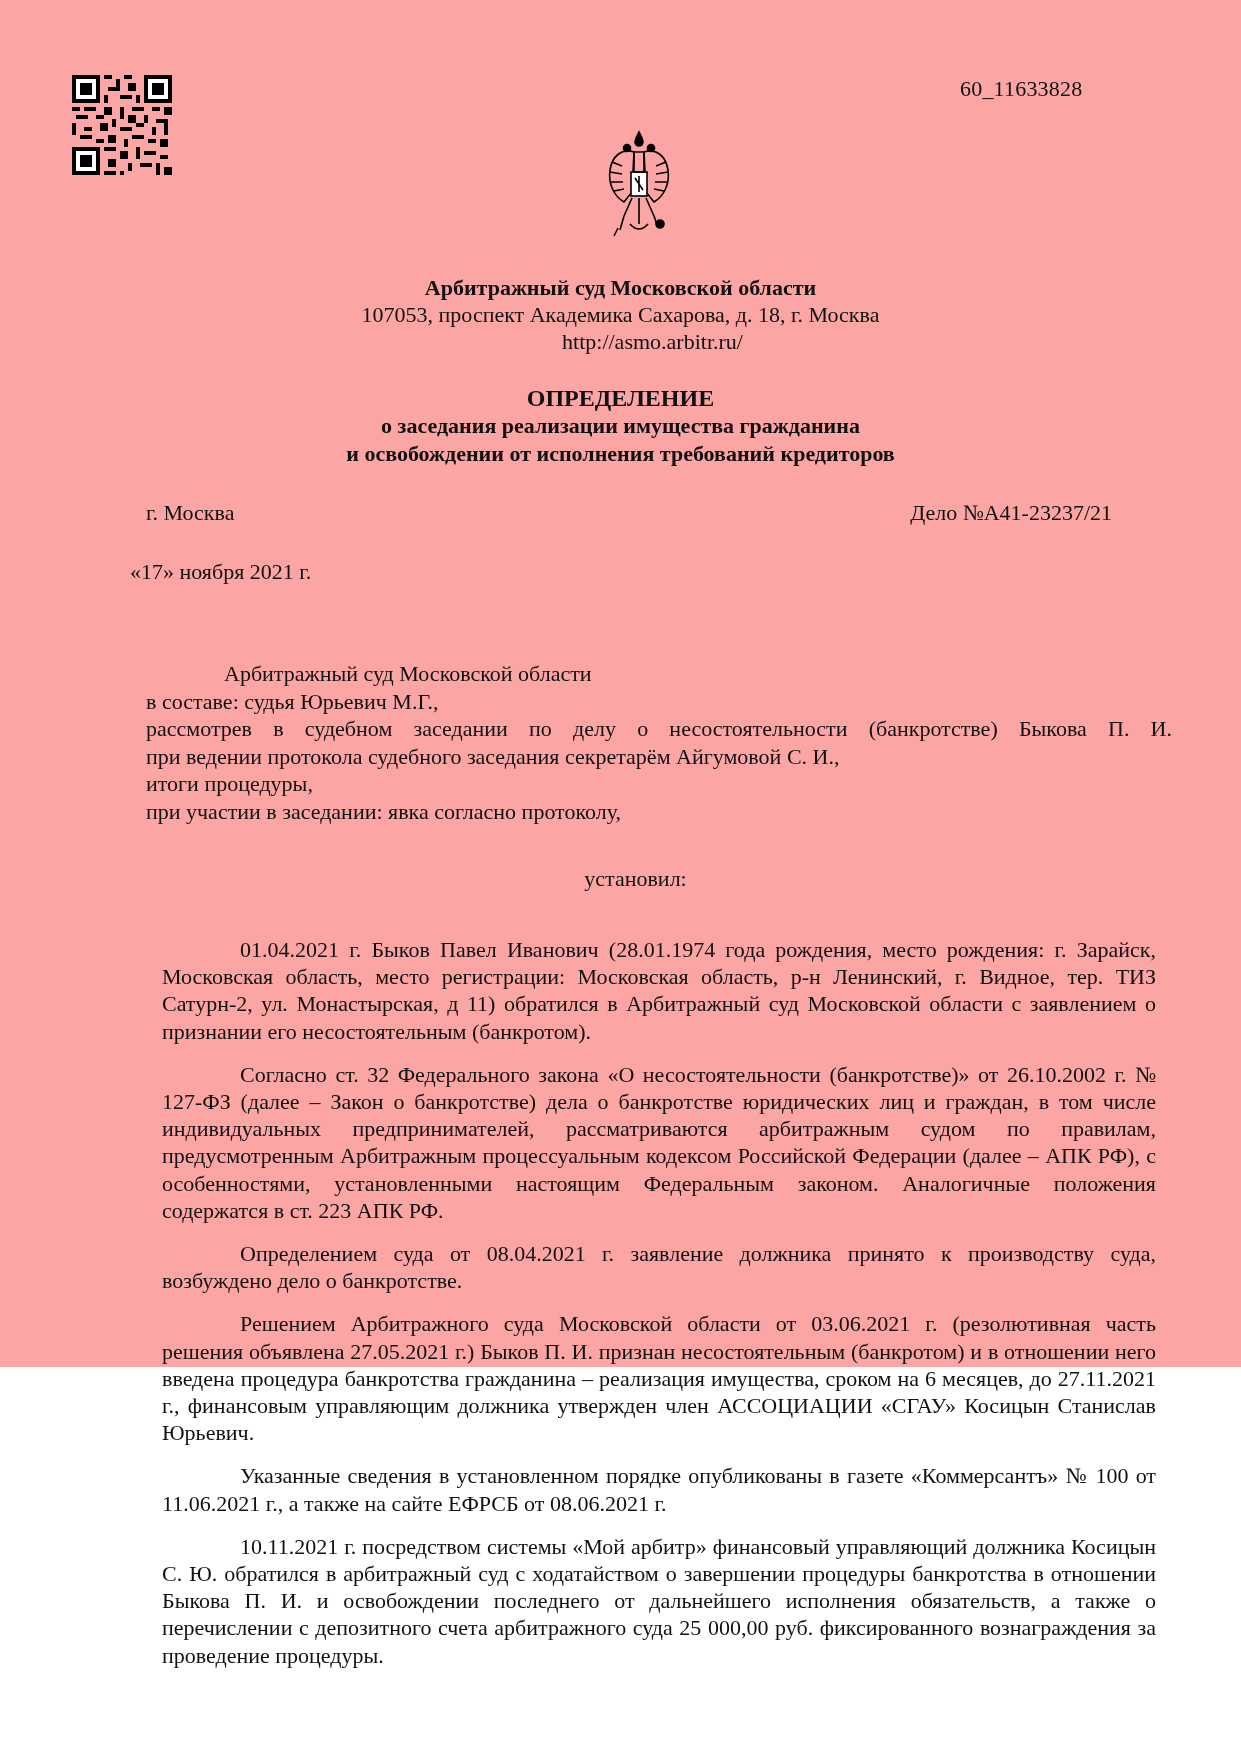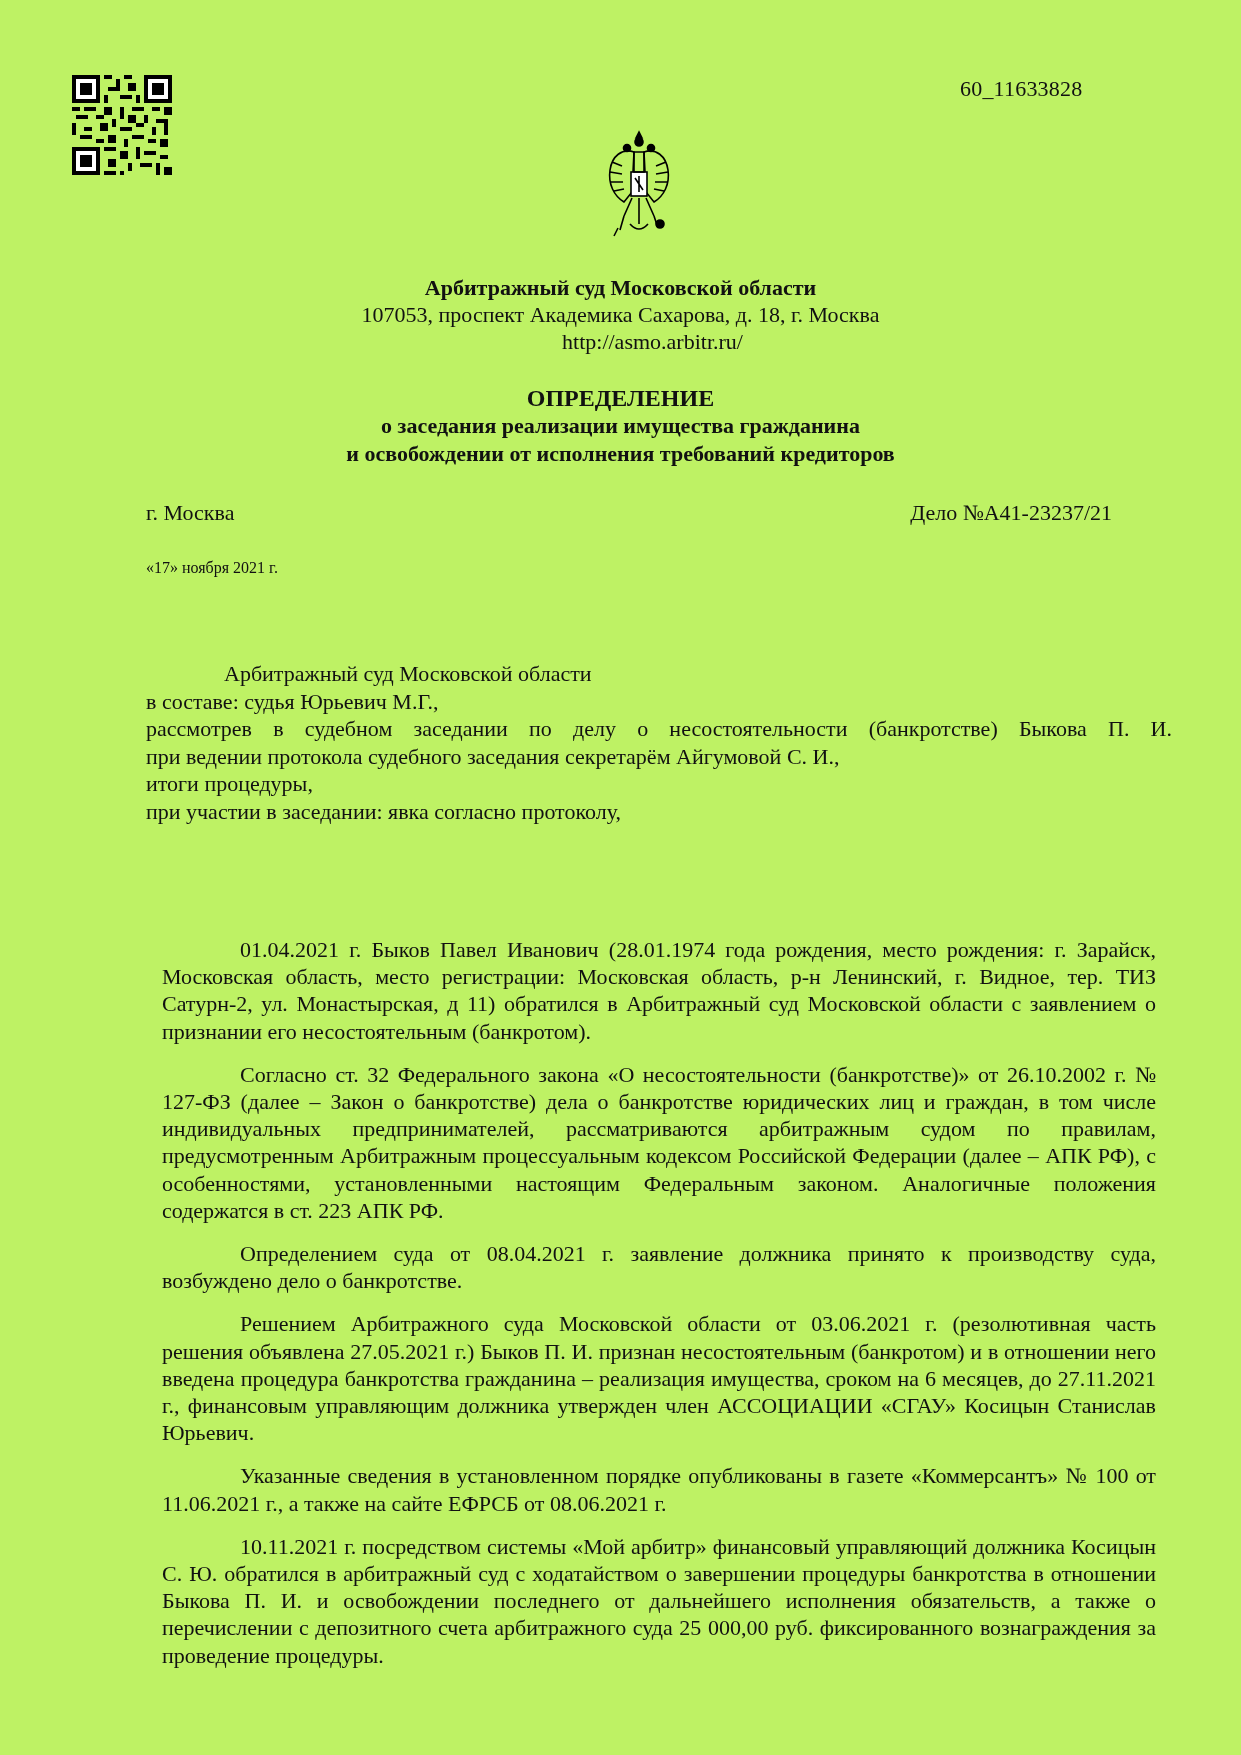--- a/index.html
+++ b/index.html
@@ -1,36 +1,36 @@
 <!DOCTYPE html>
 <html><head>
 <meta charset="utf-8">
 <style>
   html, body { margin: 0; padding: 0; background: #ffffff; }
   body { width: 1241px; height: 1755px; position: relative; overflow: hidden; color: #111; font-family: "Liberation Serif", "DejaVu Serif", serif; }
-  .page { position: absolute; left: 0; top: 0; width: 1241px; height: 1755px; background: #bef264; }
+  .page { position: absolute; left: 0; top: 0; width: 1241px; height: 1367px; background: #fca5a5; }
 
   .qr { position: absolute; left: 72px; top: 72px; width: 100px; height: 106px; }
   .doc-id { position: absolute; left: 960px; top: 76px; font-size: 22px; letter-spacing: 0.2px; }
 
   .emblem { position: absolute; left: 604px; top: 128px; width: 70px; height: 112px; }
 
   .court-header { position: absolute; left: 0; width: 1241px; text-align: center; }
   .court-name { top: 275px; font-weight: bold; font-size: 22px; }
   .court-address { top: 302px; font-size: 22px; }
   .court-url { top: 329px; font-size: 22px; padding-left: 32px; }
 
   .doc-title { top: 385px; font-weight: bold; font-size: 24px; }
   .doc-subtitle1 { top: 413px; font-weight: bold; font-size: 22px; }
   .doc-subtitle2 { top: 441px; font-weight: bold; font-size: 22px; }
 
   .city { position: absolute; left: 146px; top: 500px; font-size: 22px; }
   .case-no { position: absolute; right: 129px; top: 500px; font-size: 22px; }
 
-  .decision-date { position: absolute; left: 146px; top: 559px; font-size: 16px; }
+  .decision-date { position: absolute; left: 130px; top: 559px; font-size: 22px; }
   .resolution-note { position: absolute; left: 146px; top: 586px; width: 1026px; font-size: 16.5px; line-height: 22px; text-align: justify; text-indent: 78px; }
 
   .intro { position: absolute; left: 146px; top: 660px; width: 1026px; font-size: 22px; line-height: 27.5px; }
   .intro .line { display: block; text-align: justify; text-align-last: left; }
   .intro .indent { padding-left: 78px; }
   .intro .justify-full { text-align-last: justify; }
 
   .established { position: absolute; left: 0; width: 1241px; top: 866px; text-align: center; font-size: 22px; padding-left: 30px; box-sizing: border-box; }
 
   .body-text { position: absolute; left: 146px; top: 920px; width: 1026px; font-size: 22px; line-height: 27.2px; }
@@ -140,20 +140,21 @@
 
   <div class="intro">
     <span class="line indent">Арбитражный суд Московской области</span>
     <span class="line">в составе: судья Юрьевич М.Г.,</span>
     <span class="line justify-full">рассмотрев в судебном заседании по делу о несостоятельности (банкротстве) Быкова П. И.</span>
     <span class="line">при ведении протокола судебного заседания секретарём Айгумовой С. И.,</span>
     <span class="line">итоги процедуры,</span>
     <span class="line">при участии в заседании: явка согласно протоколу,</span>
   </div>
 
+  <div class="established">установил:</div>
 
   <div class="body-text">
     <p>01.04.2021 г. Быков Павел Иванович (28.01.1974 года рождения, место рождения: г. Зарайск, Московская область, место регистрации: Московская область, р-н Ленинский, г. Видное, тер. ТИЗ Сатурн-2, ул. Монастырская, д 11) обратился в Арбитражный суд Московской области с заявлением о признании его несостоятельным (банкротом).</p>
     <p>Согласно ст. 32 Федерального закона «О несостоятельности (банкротстве)» от 26.10.2002 г. № 127-ФЗ (далее – Закон о банкротстве) дела о банкротстве юридических лиц и граждан, в том числе индивидуальных предпринимателей, рассматриваются арбитражным судом по правилам, предусмотренным Арбитражным процессуальным кодексом Российской Федерации (далее – АПК РФ), с особенностями, установленными настоящим Федеральным законом. Аналогичные положения содержатся в ст. 223 АПК РФ.</p>
     <p>Определением суда от 08.04.2021 г. заявление должника принято к производству суда, возбуждено дело о банкротстве.</p>
     <p>Решением Арбитражного суда Московской области от 03.06.2021 г. (резолютивная часть решения объявлена 27.05.2021 г.) Быков П. И. признан несостоятельным (банкротом) и в отношении него введена процедура банкротства гражданина – реализация имущества, сроком на 6 месяцев, до 27.11.2021 г., финансовым управляющим должника утвержден член АССОЦИАЦИИ «СГАУ» Косицын Станислав Юрьевич.</p>
     <p>Указанные сведения в установленном порядке опубликованы в газете «Коммерсантъ» № 100 от 11.06.2021 г., а также на сайте ЕФРСБ от 08.06.2021 г.</p>
     <p>10.11.2021 г. посредством системы «Мой арбитр» финансовый управляющий должника Косицын С. Ю. обратился в арбитражный суд с ходатайством о завершении процедуры банкротства в отношении Быкова П. И. и освобождении последнего от дальнейшего исполнения обязательств, а также о перечислении с депозитного счета арбитражного суда 25 000,00 руб. фиксированного вознаграждения за проведение процедуры.</p>
   </div>
 

